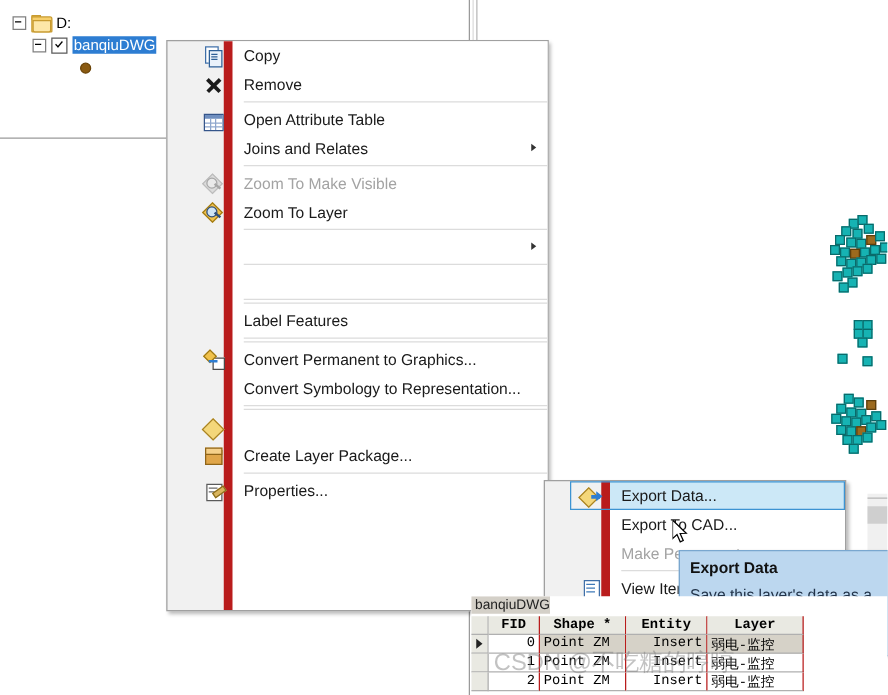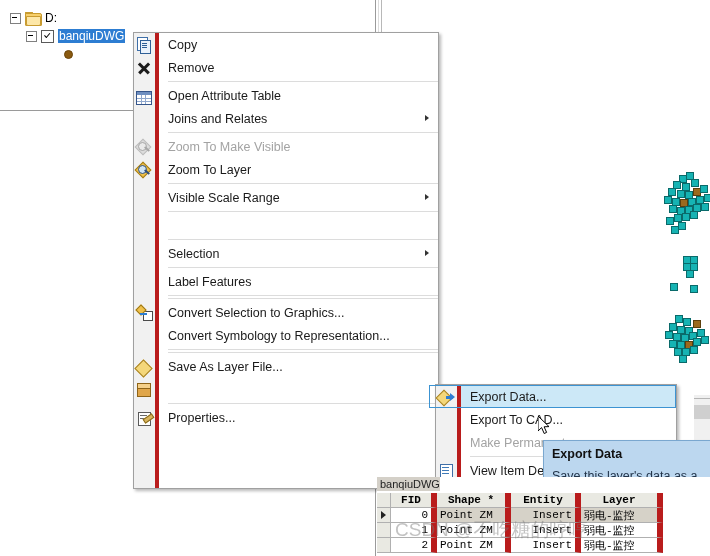--- a/index.html
+++ b/index.html
@@ -43,22 +43,22 @@
   .mappt{position:absolute;width:6px;height:6px;background:#16b3b3;border:1px solid #0a6a6a;}
   .mappt.brown{background:#9c6a1e;border-color:#5d3f0d;}
 
   
   .menu{
     position:absolute;background:#f1f1f1;border:1px solid #a0a0a0;
     box-shadow:2px 2px 3px rgba(0,0,0,.28);
     font-size:12.5px;color:#1a1a1a;
   }
   .menu .gutter{position:absolute;left:1px;top:1px;bottom:1px;width:31px;background:#f1f1f1;}
-  .menu .body{position:relative;margin-left:21px;background:#ffffff;height:100%;
-    border-left:4px solid #b91c1c;}
+  .menu .body{position:relative;margin-left:45px;background:#ffffff;height:100%;
+    border-left:7px solid #b91c1c;}
   .mi{position:relative;height:23px;display:flex;align-items:center;background:transparent;}
   .mi .ico{position:absolute;left:-31px;top:0;width:31px;height:23px;
      display:flex;align-items:center;justify-content:center;}
   .mi .lbl{padding-left:9px;white-space:nowrap;}
   .mi.disabled .lbl{color:#a3a3a3;}
   .mi .arrow{position:absolute;right:9px;top:8px;width:0;height:0;
      border-left:4px solid #333;border-top:3.5px solid transparent;border-bottom:3.5px solid transparent;}
   .mi.hl{background:#cce8f7;}
   .mi.hl:after{content:"";position:absolute;left:-32px;right:0;top:0;bottom:0;
      border:1px solid #3c93d2;pointer-events:none;}
@@ -117,21 +117,21 @@
   #tooltip .tt-title{font-weight:bold;color:#111;margin-bottom:7px;}
   #tooltip .tt-body{line-height:16px;}
 
   
   #attr{position:absolute;left:377px;top:477px;width:333px;height:79px;background:#fff;overflow:hidden;
      font-family:"Liberation Mono", monospace;font-size:11px;}
   #attr .tbl-title{position:absolute;left:0;top:0;width:60px;height:14px;background:#d4d0c8;
      font-family:"Liberation Sans",sans-serif;font-size:11px;color:#222;padding-left:3px;line-height:14px;}
   #attr .grid{position:absolute;left:0;top:16px;right:0;bottom:0;}
   .trow{display:flex;height:15px;align-items:stretch;}
-  .tcell{border-right:6px solid #b91c1c;border-bottom:1px solid #b0b0b0;
+  .tcell{border-right:1px solid #b91c1c;border-bottom:1px solid #b0b0b0;
      display:flex;align-items:center;padding:0 3px;overflow:hidden;white-space:nowrap;}
   .tcell.hdr{background:#e9e9e2;font-weight:bold;justify-content:center;}
   .tcell.sel{background:#d6d2c8;}
   .tcell.num{justify-content:flex-end;}
   .rowmark{width:13px;background:#e9e9e2;display:flex;align-items:center;justify-content:center;
      border-right:1px solid #b0b0b0;border-bottom:1px solid #b0b0b0;}
   .rowmark .tri{width:0;height:0;border-left:5px solid #222;border-top:4px solid transparent;border-bottom:4px solid transparent;}
 
   
   #cursor{position:absolute;width:14px;height:20px;}
@@ -304,79 +304,71 @@
             <span class="hand"></span>
           </span>
         </span>
         <span class="lbl">Zoom To Layer</span>
       </div>
       <div class="sep"></div>
       <div class="mi">
         <span class="ico">
           <span class="ic"></span>
         </span>
-        <span class="lbl">Visible Scale Range</span>
         <span class="arrow"></span>
       </div>
       <div class="sep"></div>
       <div class="mi">
         <span class="ico">
           <span class="ic"></span>
         </span>
       </div>
       <div class="sep"></div>
-      <div class="mi">
-        <span class="ico">
-          <span class="ic"></span>
-        </span>
-        <span class="lbl">Selection</span>
-        <span class="arrow"></span>
-      </div>
       <div class="sep"></div>
       <div class="mi">
         <span class="ico">
           <span class="ic"></span>
         </span>
         <span class="lbl">Label Features</span>
       </div>
       <div class="sep"></div>
       <div class="sep"></div>
       <div class="mi">
         <span class="ico">
           <span class="ic feat">
             <span class="sq"></span>
             <span class="dot"></span>
             <span class="arw"></span>
           </span>
         </span>
-        <span class="lbl">Convert Selection to Graphics...</span>
+        <span class="lbl">Convert Permanent to Graphics...</span>
       </div>
       <div class="mi">
         <span class="ico">
           <span class="ic"></span>
         </span>
         <span class="lbl">Convert Symbology to Representation...</span>
       </div>
       <div class="sep"></div>
       <div class="sep"></div>
       <div class="mi">
         <span class="ico">
           <span class="ic layerfile">
             <span class="dia"></span>
           </span>
         </span>
-        <span class="lbl">Save As Layer File...</span>
       </div>
       <div class="mi">
         <span class="ico">
           <span class="ic pkg">
             <span class="box"></span>
             <span class="top"></span>
           </span>
         </span>
+        <span class="lbl">Create Layer Package...</span>
       </div>
       <div class="sep"></div>
       <div class="mi">
         <span class="ico">
           <span class="ic props">
             <span class="pg"></span>
             <span class="ln" style="top:5px"></span>
             <span class="ln" style="top:8px"></span>
             <span class="pen"></span>
           </span>

